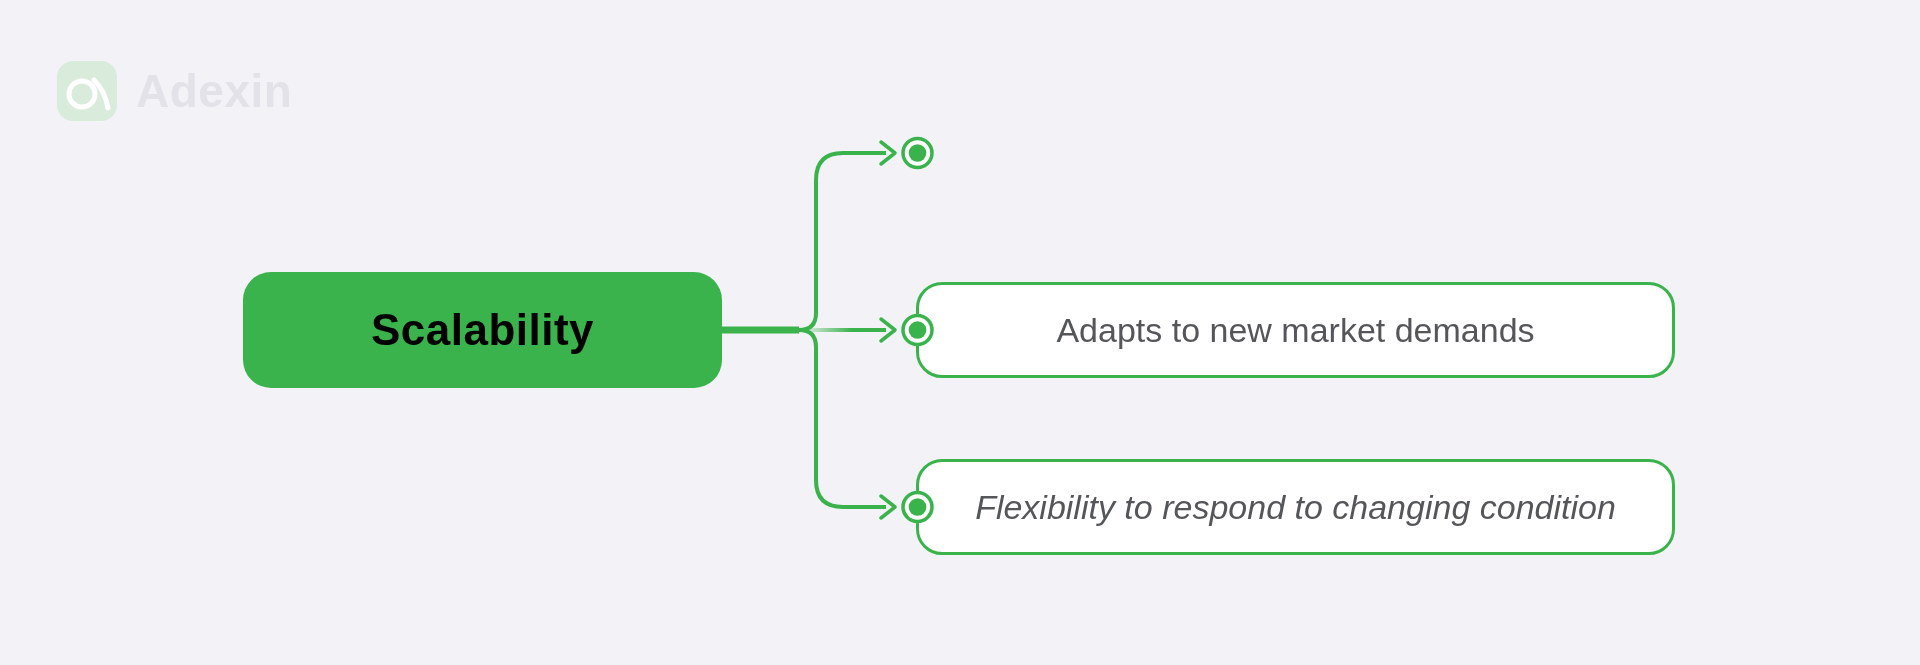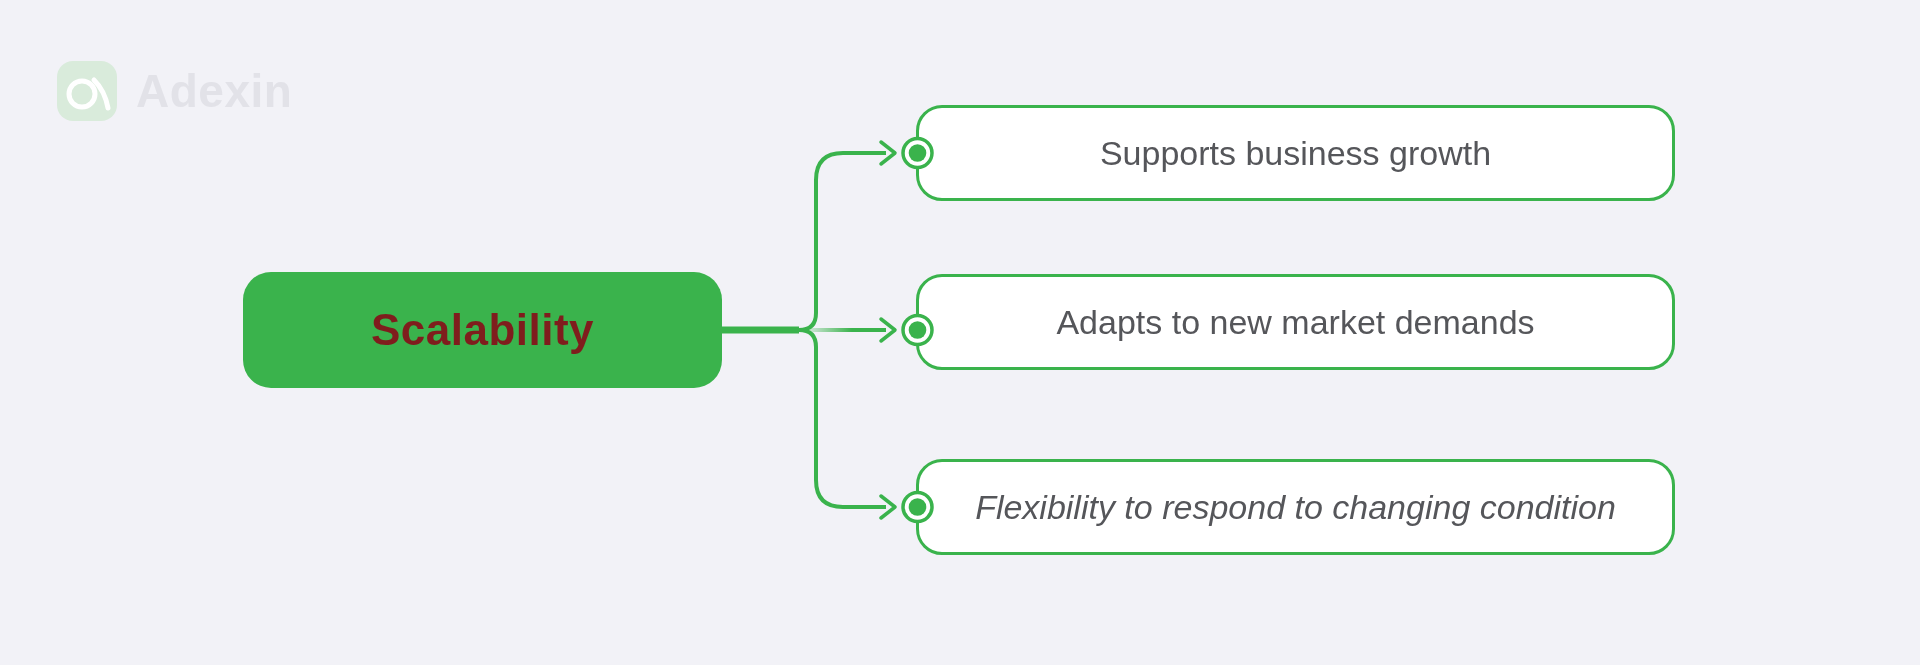--- a/index.html
+++ b/index.html
@@ -49,21 +49,21 @@
     top: 272px;
     width: 479px;
     height: 116px;
     background: #3ab34c;
     border-radius: 28px;
     display: flex;
     align-items: center;
     justify-content: center;
   }
   .root-node-label {
-    color: #7f1d1d;
+    color: #000000;
     font-size: 44px;
     font-weight: bold;
     letter-spacing: 0.5px;
   }
 
   
   .branch-node {
     position: absolute;
     left: 916px;
     width: 759px;
@@ -74,21 +74,21 @@
     display: flex;
     align-items: center;
     justify-content: center;
   }
   .branch-node-label {
     color: #55565a;
     font-size: 34px;
     font-weight: 400;
   }
   .branch-1 { top: 105px; }
-  .branch-2 { top: 274px; }
+  .branch-2 { top: 282px; }
   .branch-3 { top: 459px; font-style: italic; }
 
   
   .connector-overlay {
     position: absolute;
     left: 0;
     top: 0;
     width: 1920px;
     height: 665px;
     pointer-events: none;
@@ -106,23 +106,20 @@
         <path d="M 37 19 C 44 26 49 36 51 47" fill="none" stroke="#ffffff" stroke-width="5" stroke-linecap="round"></path>
       </svg>
     </div>
     <div class="logo-wordmark">Adexin</div>
   </div>
 
   <div class="root-node">
     <span class="root-node-label">Scalability</span>
   </div>
 
-  <div class="branch-node branch-1">
-    <span class="branch-node-label">Supports business growth</span>
-  </div>
   <div class="branch-node branch-2">
     <span class="branch-node-label">Adapts to new market demands</span>
   </div>
   <div class="branch-node branch-3">
     <span class="branch-node-label">Flexibility to respond to changing condition</span>
   </div>
 
   <svg class="connector-overlay" viewBox="0 0 1920 665">
     <defs>
       <linearGradient id="fadeIn" gradientUnits="userSpaceOnUse" x1="802" y1="330" x2="852" y2="330">

